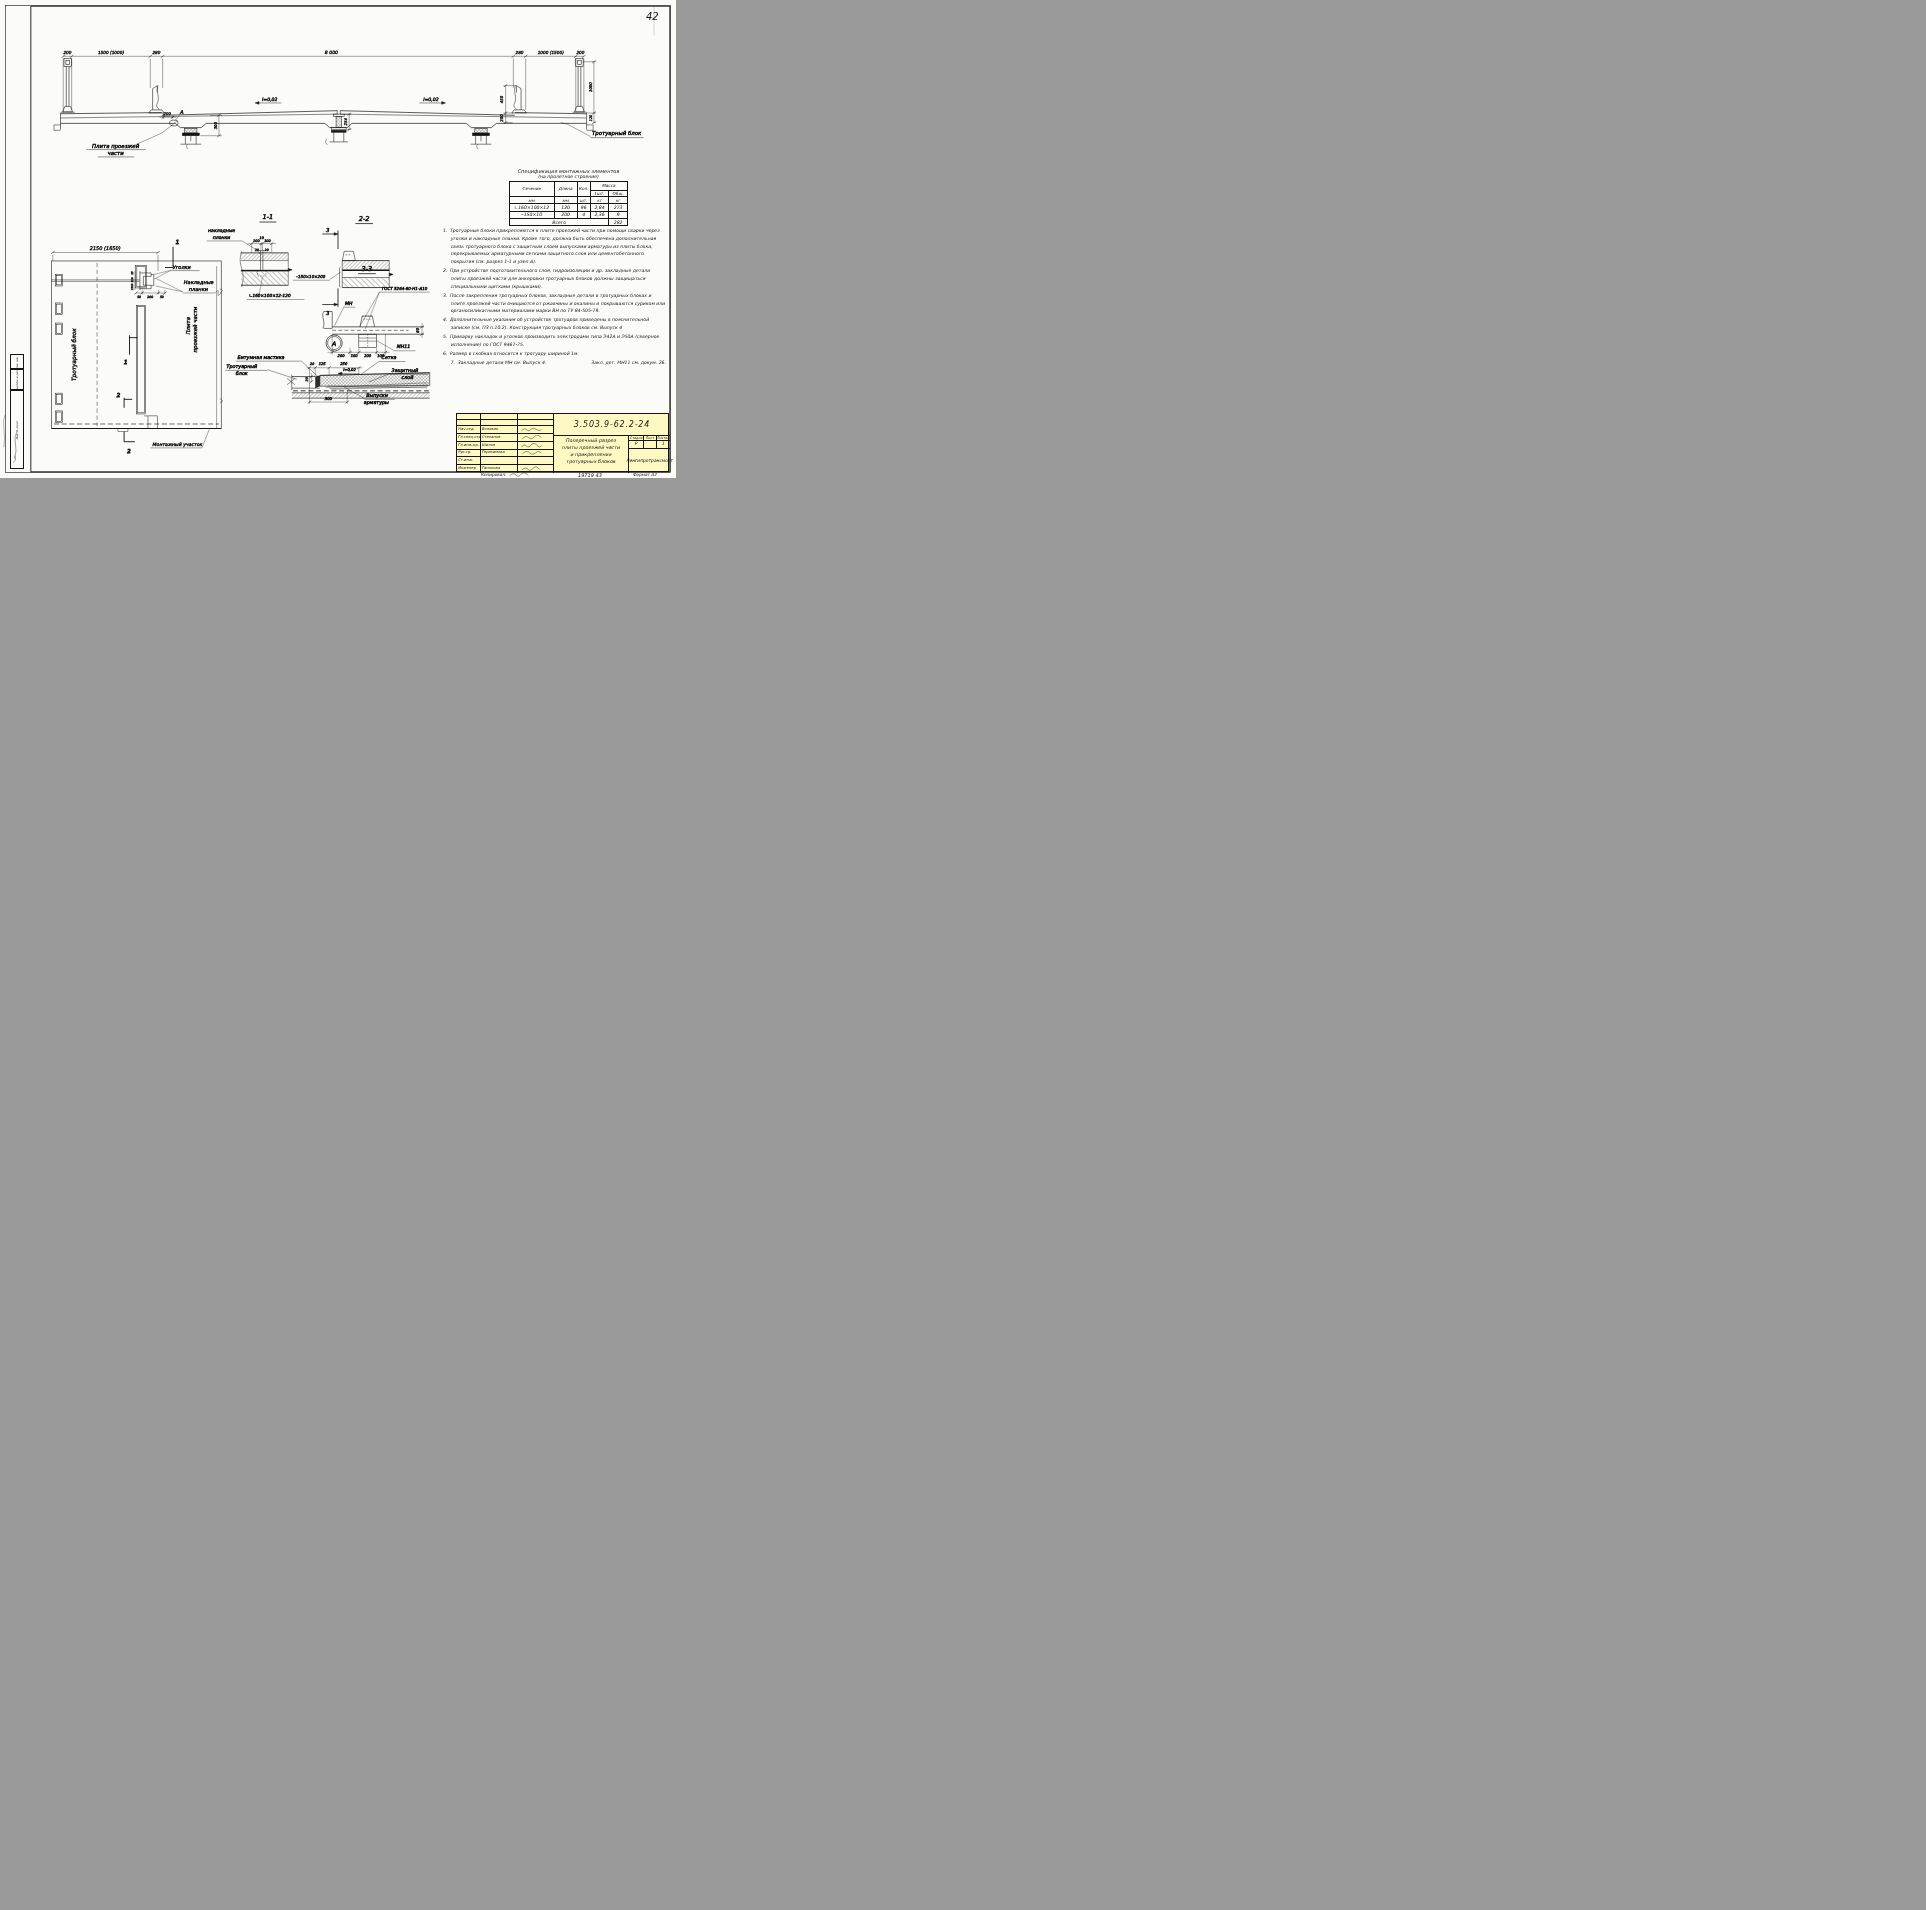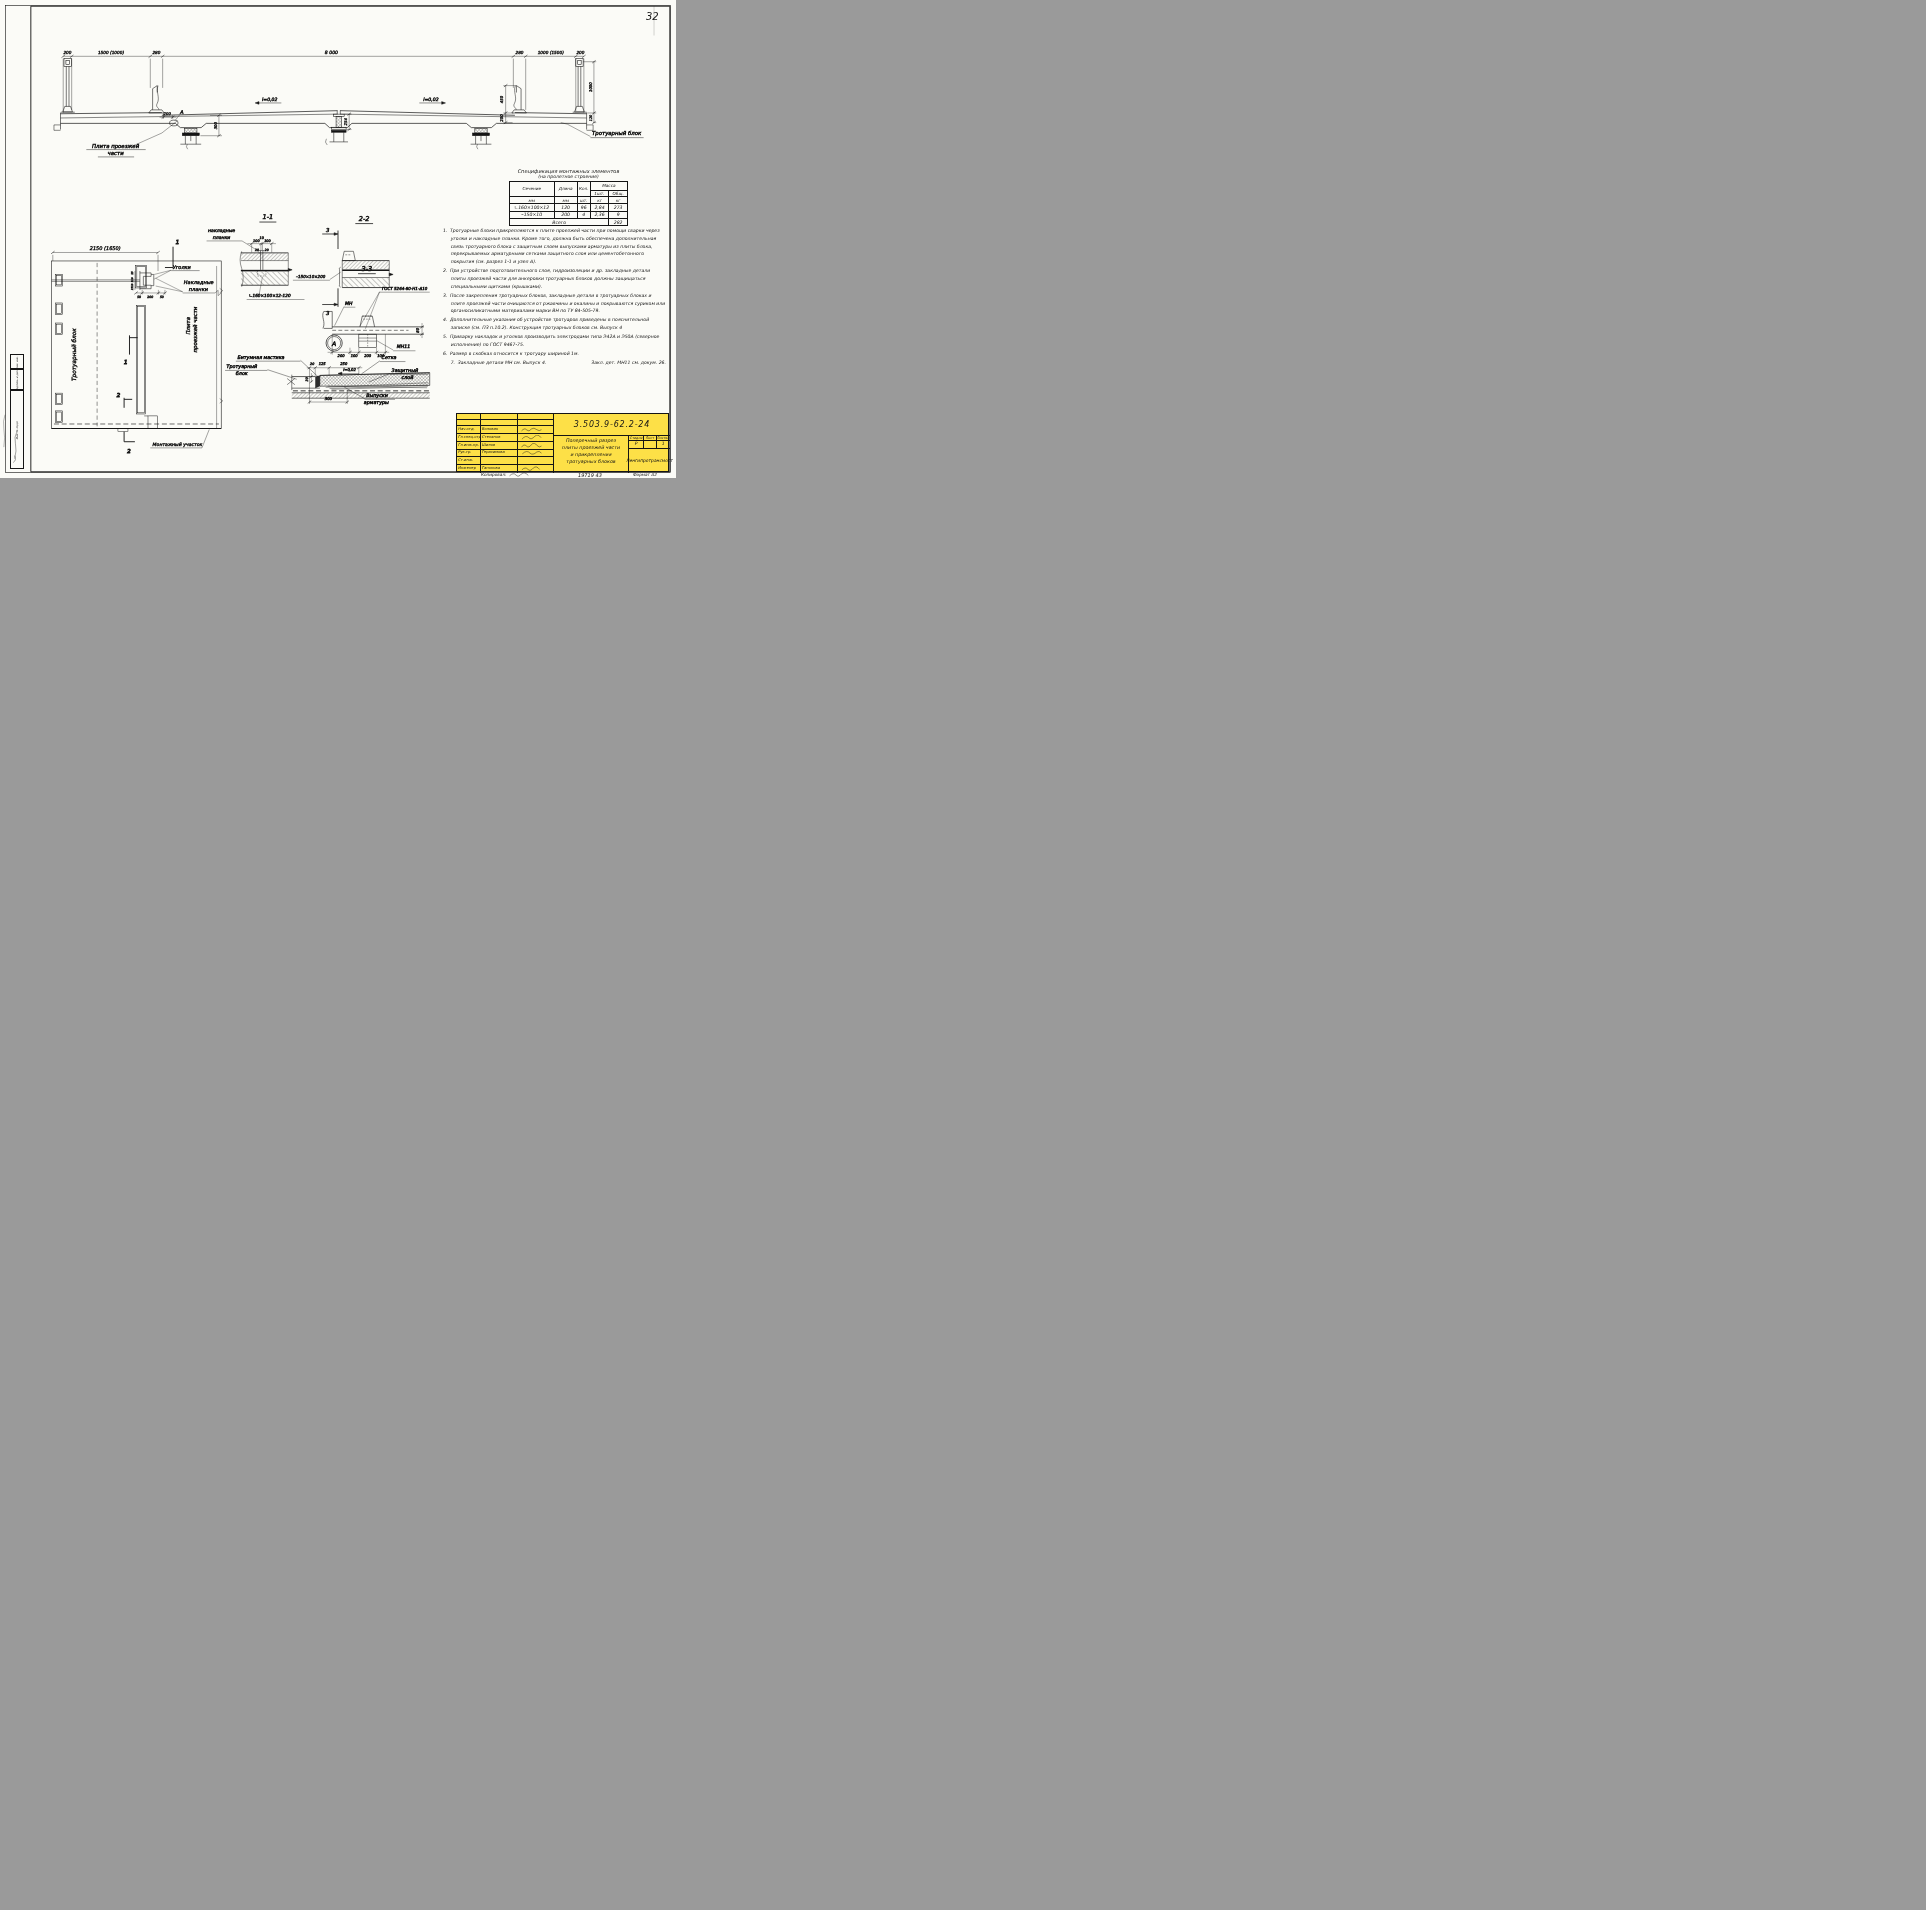--- a/index.html
+++ b/index.html
@@ -17,21 +17,21 @@
   .spec .h2{height:5.8px;}
   .spec .hu{height:5px;}
   .spec .dr{height:7.3px;font-size:4.6px;}
   .spec .tr-total td{height:5.8px;font-size:4.6px;}
   
   .notes{position:absolute;left:443px;top:227px;width:223px;font-size:4.6px;font-style:italic;line-height:1.7;}
   .note{margin-bottom:1.2px;padding-left:7.7px;text-indent:-7.7px;}
   .note .nn{display:inline-block;width:7px;text-indent:0;}
   .note7{display:flex;justify-content:space-between;padding-left:7.7px;text-indent:0;}
   
-  .tblock{position:absolute;left:456px;top:413px;width:213px;height:59px;border:0.9px solid #151515;box-sizing:border-box;background:#fde047;}
+  .tblock{position:absolute;left:456px;top:413px;width:213px;height:59px;border:0.9px solid #151515;box-sizing:border-box;background:#fef9c3;}
   .tb-left{position:absolute;left:0;top:0;width:96px;height:100%;}
   .tb-row{position:absolute;left:0;width:96px;display:flex;}
   .tb-c{border-right:0.5px solid #151515;border-bottom:0.5px solid #151515;box-sizing:border-box;
         font-size:3.7px;font-style:italic;padding:0.8px 1.2px;overflow:hidden;white-space:nowrap;}
   .tb-doc{position:absolute;left:96px;top:0;width:117px;height:21.6px;border-left:0.8px solid #151515;border-bottom:0.8px solid #151515;
           box-sizing:border-box;display:flex;align-items:center;justify-content:center;
           font-size:8px;font-style:italic;letter-spacing:0.8px;}
   .tb-title{position:absolute;left:96px;top:21.6px;width:75px;height:37px;border-left:0.8px solid #151515;box-sizing:border-box;
             text-align:center;font-size:4.8px;font-style:italic;padding-top:2.7px;line-height:1.45;}
   .tb-st{position:absolute;left:171px;top:21.6px;width:42px;height:37px;border-left:0.6px solid #151515;box-sizing:border-box;}
@@ -491,21 +491,21 @@
     <text x="944" y="1049" font-size="12.5">арматуры</text>
     <path d="M946,1036 H1025 M946,1034 L893,1004" stroke-width="1.1"></path>
   </g>
 
   <g stroke="#151515" fill="none" stroke-width="1">
     <path d="M40,1150 q6,-20 2,-40 q-4,-16 4,-30 M36,1160 q10,-6 4,-18" transform="translate(-2,40)"></path>
     <path d="M10,1160 q4,-24 0,-48 q-3,-20 3,-36" stroke-width="0.8"></path>
   </g>
 </svg>
 
-<div class="pageno">32</div>
+<div class="pageno">42</div>
 
 <div class="spec">
   <div class="st1">Спецификация монтажных элементов</div>
   <div class="st2">(на пролетное  строение)</div>
   <table>
     <tbody>
           <tr class="h1">
       <th rowspan="2" style="width:38%">Сечение</th>
       <th rowspan="2" style="width:20%">Длина</th>
       <th rowspan="2" style="width:10%">Кол.</th>

